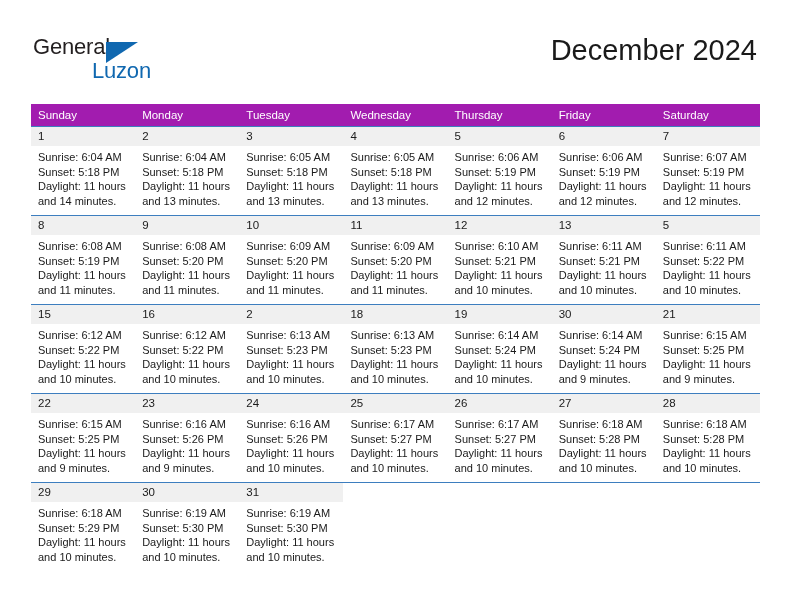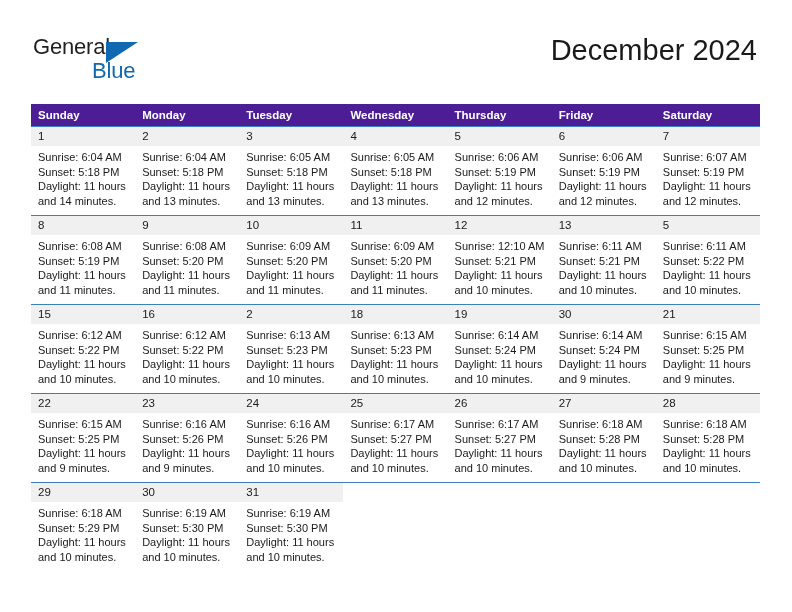--- a/index.html
+++ b/index.html
@@ -87,24 +87,24 @@
     position: absolute;
     left: 31px;
     top: 104px;
     width: 729px;
     border-collapse: collapse;
     table-layout: fixed;
   }
   .cal col { width: 104.14px; }
 
   .cal thead th {
-    background: #4c1d95;
+    background: #a21caf;
     color: #ffffff;
     font-size: 11.5px;
-    font-weight: bold;
+    font-weight: normal;
     text-align: left;
     padding: 5px 0 5px 7px;
     height: 11px;
     border: none;
   }
 
   .wk-sep td {
     height: 0;
     padding: 0;
     border-top: 1px solid #3d7ebf;
@@ -143,21 +143,21 @@
 </style>
 </head>
 <body>
 
 <div class="page">
 
   <div class="top">
     <div class="logo">
       <span class="logo-general">General</span>
       <span class="logo-tri"></span>
-      <span class="logo-blue">Blue</span>
+      <span class="logo-blue">Luzon</span>
     </div>
     <div class="title">December 2024</div>
   </div>
 
   <table class="cal">
     <colgroup>
       <col>
         <col>
         <col>
         <col>
@@ -304,21 +304,21 @@
                 <div>Sunset: 5:20 PM</div>
                 <div>Daylight: 11 hours</div>
                 <div>and 11 minutes.</div>
               </div>
             </div>
           </td>
           <td class="cell">
             <div class="cell-inner">
               <span class="daynum">12</span>
               <div class="info">
-                <div>Sunrise: 12:10 AM</div>
+                <div>Sunrise: 6:10 AM</div>
                 <div>Sunset: 5:21 PM</div>
                 <div>Daylight: 11 hours</div>
                 <div>and 10 minutes.</div>
               </div>
             </div>
           </td>
           <td class="cell">
             <div class="cell-inner">
               <span class="daynum">13</span>
               <div class="info">

